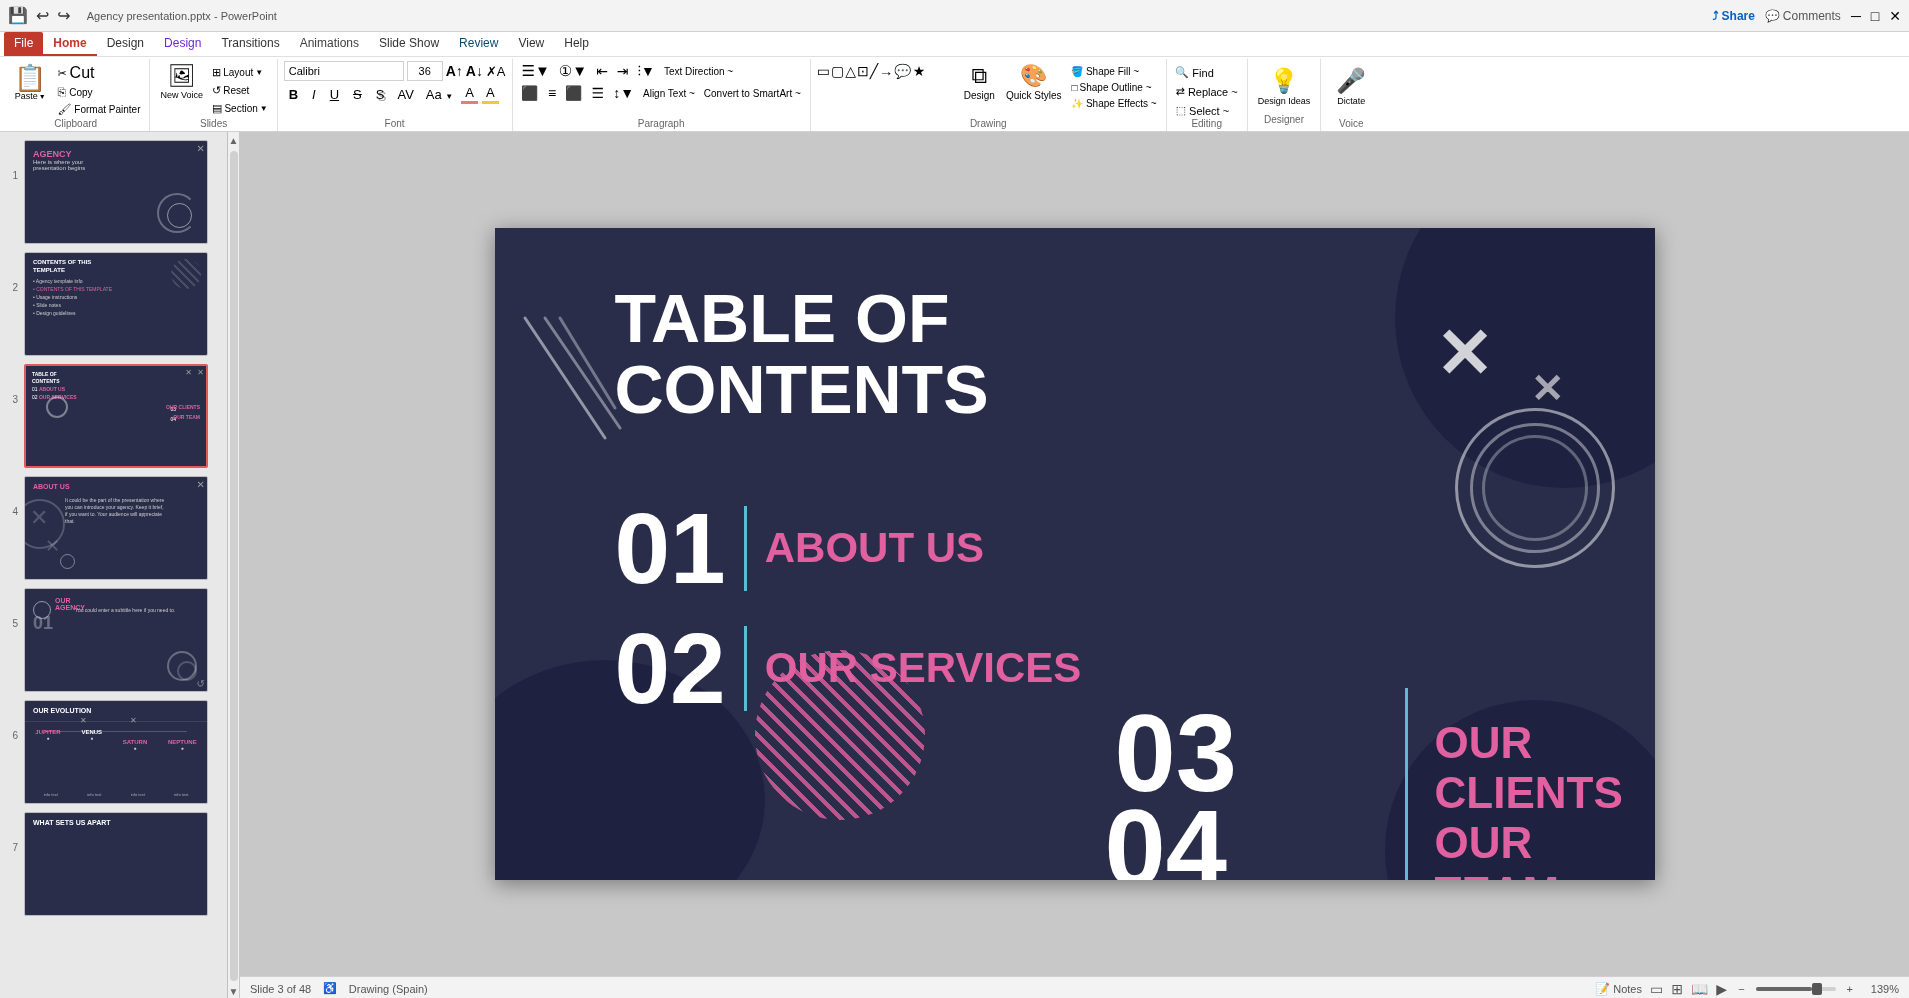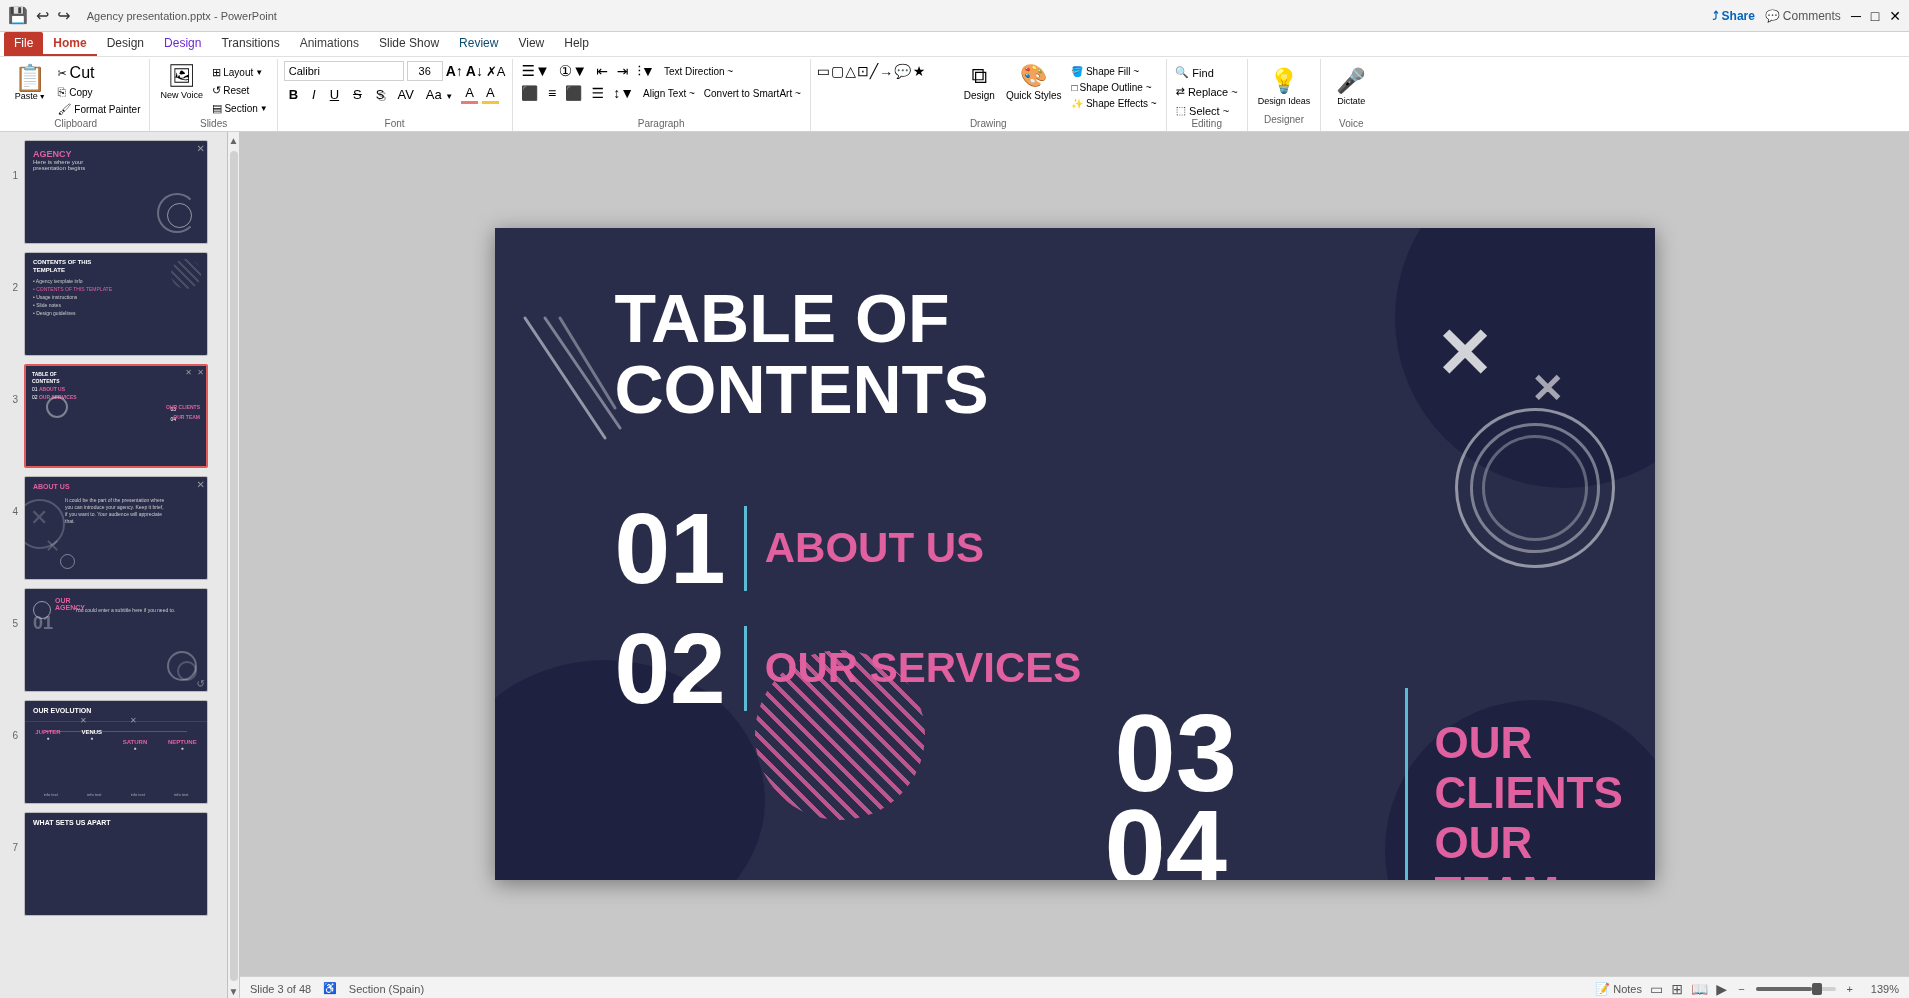--- a/index.html
+++ b/index.html
@@ -408,21 +408,21 @@
           <div style="font-size:44px; font-weight:700; color:#e060a0; font-family:'Segoe UI',Arial,sans-serif;">OUR TEAM</div>
         </div>
 
       </div>
     </div>
 
 
     <div style="height:24px; background:#f3f3f3; border-top:1px solid #d0d0d0; display:flex; align-items:center; padding:0 10px; font-size:11px; color:#555; gap:12px;">
       <span>Slide 3 of 48</span>
       <span style="cursor:pointer;">♿</span>
-      <span>Section (Spain)</span>
+      <span>Drawing (Spain)</span>
       <div style="margin-left:auto; display:flex; align-items:center; gap:8px;">
         <span style="cursor:pointer; display:flex; align-items:center; gap:3px;">
           <span style="font-size:12px;">📝</span>
           <span>Notes</span>
         </span>
         <span style="cursor:pointer; font-size:14px;">▭</span>
         <span style="cursor:pointer; font-size:14px;">⊞</span>
         <span style="cursor:pointer; font-size:14px;">📖</span>
         <span style="cursor:pointer; font-size:14px;">▶</span>
         <span style="cursor:pointer; padding:0 3px;">−</span>

